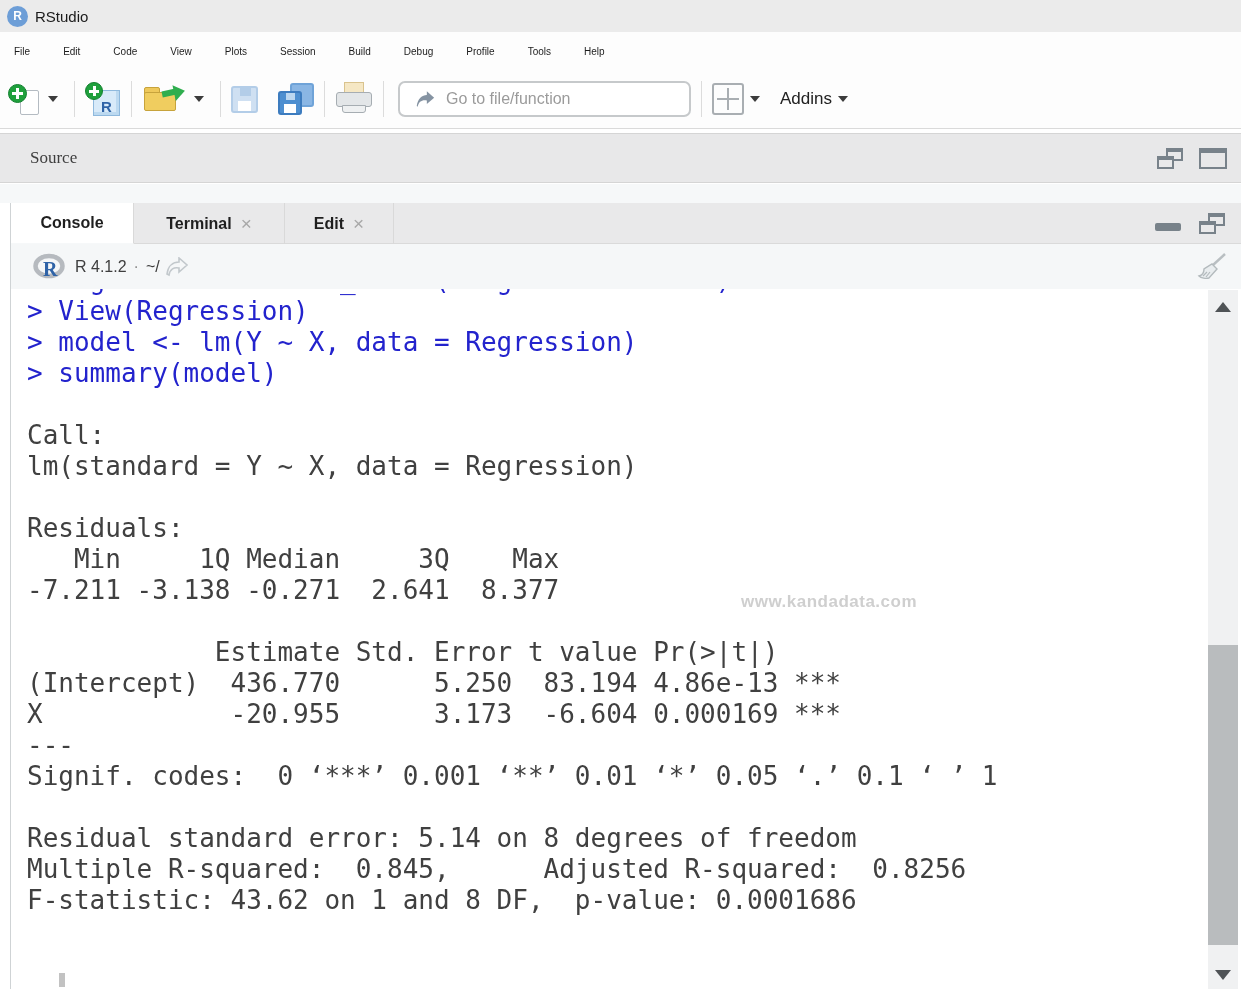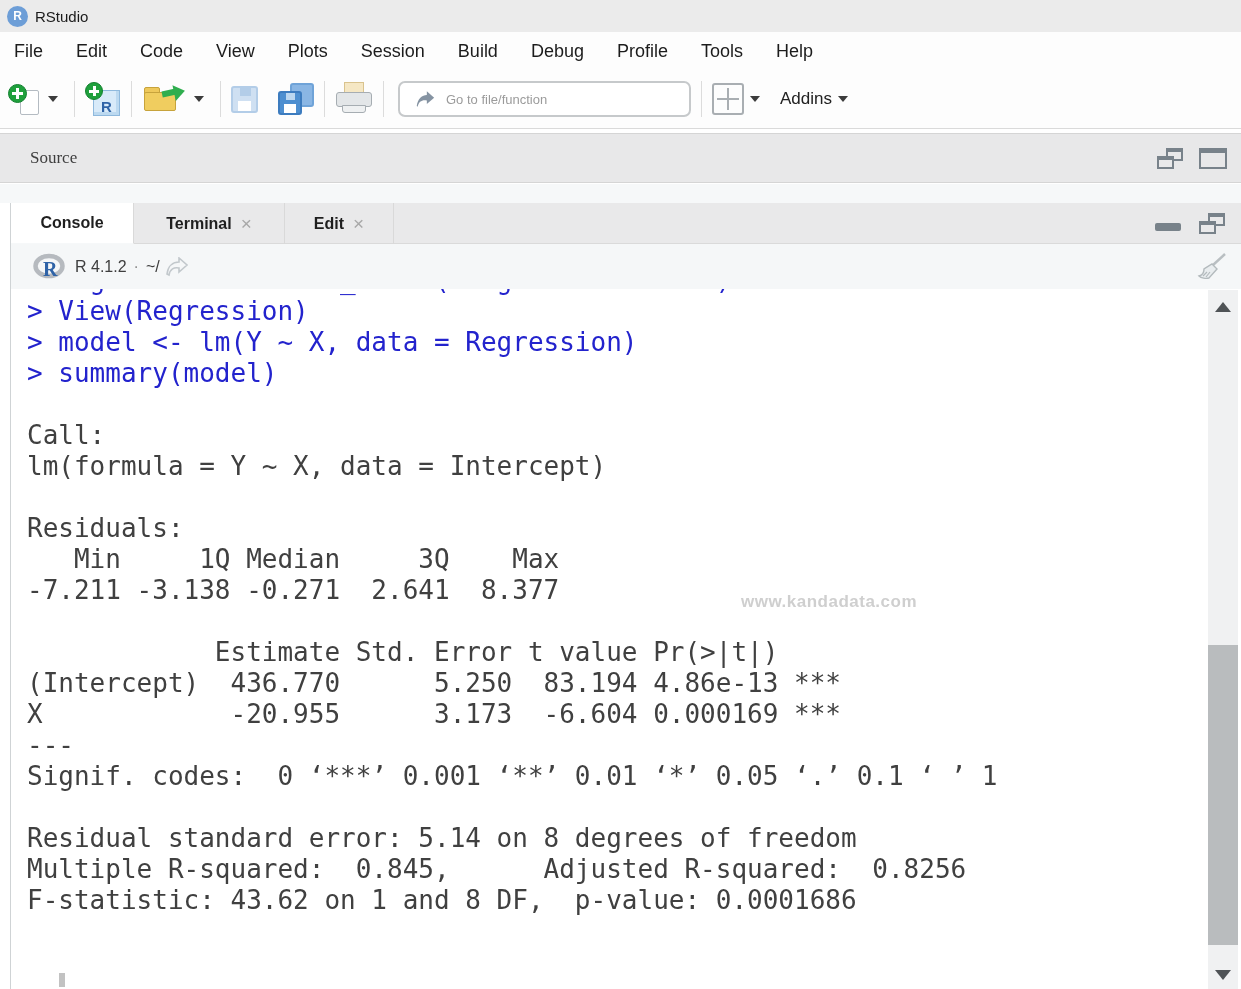--- a/index.html
+++ b/index.html
@@ -13,21 +13,21 @@
   .titlebar { position:absolute; left:0; top:0; width:100%; height:32px;
     background:#ebebeb; display:flex; align-items:center; padding-left:7px; }
   .app-icon { width:21px; height:21px; border-radius:50%; background:#6d9ed7;
     color:#fff; font-size:12px; font-weight:bold; display:flex; align-items:center;
     justify-content:center; }
   .app-title { margin-left:7px; font-size:15px; color:#1a1a1a; }
 
   
   .menubar { position:absolute; left:0; top:32px; width:100%; height:38px;
     background:#fdfdfd; display:flex; align-items:center; padding-left:4px; }
-  .menu-item { font-size:18px; color:#1c1c1c; padding:0 10px; margin-right:13px; cursor:default; }
+  .menu-item { font-size:10px; color:#1c1c1c; padding:0 10px; margin-right:13px; cursor:default; }
 
   
   .toolbar { position:absolute; left:0; top:70px; width:100%; height:59px;
     background:#fdfdfd; border-bottom:1px solid #dadada;
     display:flex; align-items:center; padding-left:8px; }
   .tb-sep { width:1px; height:36px; background:#dcdcdc; margin:0 10px; }
   .caret { width:0; height:0; border-left:5px solid transparent;
     border-right:5px solid transparent; border-top:6px solid #3c3c3c; margin:0 6px; }
 
   .ic { position:relative; display:inline-block; }
@@ -75,21 +75,21 @@
   .ic-print .paper { position:absolute; left:9px; top:0; width:20px; height:12px;
     background:#f5e7c4; border:1px solid #d9c38e; }
   .ic-print .body { position:absolute; left:1px; top:10px; width:36px; height:15px;
     background:#e3e6e8; border:1px solid #a6adb2; border-radius:3px; }
   .ic-print .tray { position:absolute; left:7px; top:23px; width:24px; height:8px;
     background:#eef0f1; border:1px solid #a6adb2; border-radius:0 0 3px 3px; }
 
   .searchbox { width:293px; height:36px; border:2px solid #c6c9cb; border-radius:7px;
     background:#fff; display:flex; align-items:center; margin-left:4px; }
   .searchbox svg { margin:0 10px 0 14px; }
-  .searchbox input { border:none; outline:none; flex:1; font-size:13px;
+  .searchbox input { border:none; outline:none; flex:1; font-size:16px;
     font-family:"Liberation Sans", sans-serif; color:#333; background:transparent; }
   .searchbox input::placeholder { color:#9b9b9b; }
 
   .ic-grid { width:32px; height:32px; border:2px solid #a9aeb2; border-radius:3px;
     background:#fdfdfd; position:relative; }
   .ic-grid::before, .ic-grid::after { content:""; position:absolute; background:#a9aeb2; }
   .ic-grid::before { left:50%; top:3px; bottom:3px; width:2px; margin-left:-1px; }
   .ic-grid::after { top:50%; left:3px; right:3px; height:2px; margin-top:-1px; }
   .addins-label { font-size:17px; color:#222; margin-left:14px; }
 
@@ -296,21 +296,21 @@
     <div class="console-body">
       <div class="clip-line">
         <div class="inner">&gt; Regression &lt;- read_excel("Regression.xlsx")</div>
       </div>
       <div id="console-lines">
           <div class="cline input">&gt; View(Regression)</div>
           <div class="cline input">&gt; model &lt;- lm(Y ~ X, data = Regression)</div>
           <div class="cline input">&gt; summary(model)</div>
           <div class="cline output"></div>
           <div class="cline output">Call:</div>
-          <div class="cline output">lm(formula = Y ~ X, data = Intercept)</div>
+          <div class="cline output">lm(standard = Y ~ X, data = Regression)</div>
           <div class="cline output"></div>
           <div class="cline output">Residuals:</div>
           <div class="cline output">   Min     1Q Median     3Q    Max </div>
           <div class="cline output">-7.211 -3.138 -0.271  2.641  8.377 </div>
           <div class="cline output"></div>
           <div class="cline output">            Estimate Std. Error t value Pr(&gt;|t|)    </div>
           <div class="cline output">(Intercept)  436.770      5.250  83.194 4.86e-13 ***</div>
           <div class="cline output">X            -20.955      3.173  -6.604 0.000169 ***</div>
           <div class="cline output">---</div>
           <div class="cline output">Signif. codes:  0 ‘***’ 0.001 ‘**’ 0.01 ‘*’ 0.05 ‘.’ 0.1 ‘ ’ 1</div>

